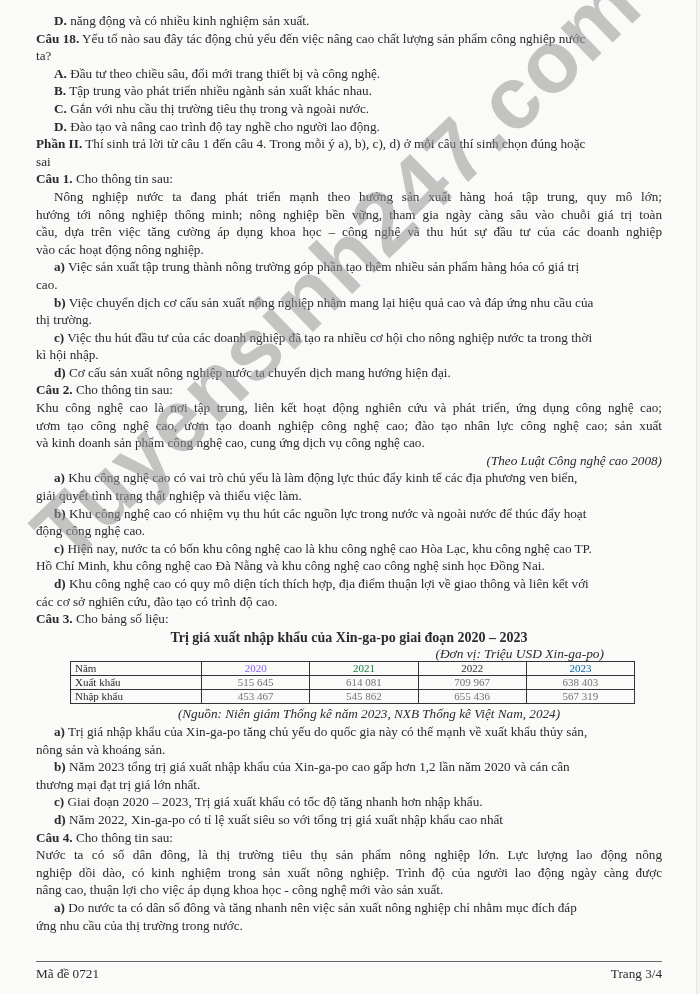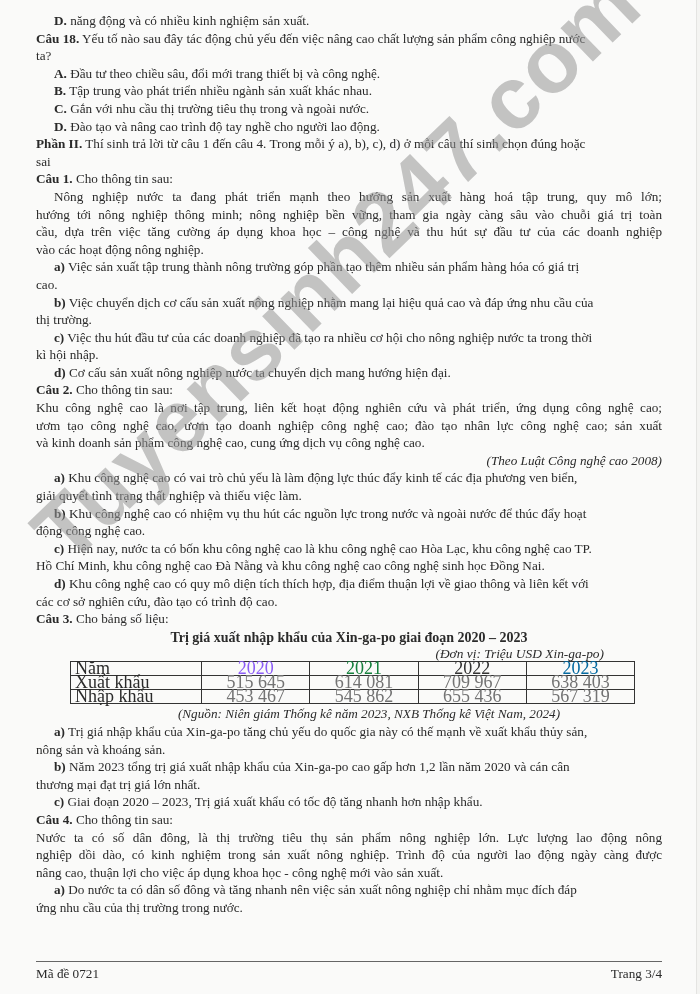--- a/index.html
+++ b/index.html
@@ -22,21 +22,21 @@
   .ind { padding-left:18px; }
   .para-ind { text-indent:18px; }
   .just { text-align:justify; text-align-last:justify; }
   .b { font-weight:bold; }
   .i { font-style:italic; }
   .right { text-align:right; }
   .tbl-title { text-align:center; font-weight:bold; font-size:14px; margin-top:1px; }
   .tbl-unit { text-align:right; font-style:italic; padding-right:58px; font-size:13.4px; line-height:15px; }
   table.data {
     margin-left:34px; width:565px; border-collapse:collapse;
-    font-size:18px; line-height:13px;
+    font-size:11px; line-height:13px;
   }
   table.data td {
     border:1px solid #333; padding:0 4px; height:13px;
   }
   table.data td.lbl { text-align:left; width:122px; }
   table.data td.num { text-align:center; color:#737373; }
   .source { text-align:center; font-style:italic; padding-left:40px; margin-top:1px; }
   .footer-rule {
     position:absolute; left:36px; top:961px; width:626px; height:1px;
     background:#666;
@@ -191,20 +191,24 @@
     <div class="line">nông sản và khoáng sản.</div>
     <div class="line ind">
       <span class="b">b)</span>
       <span>Năm 2023 tổng trị giá xuất nhập khẩu của Xin-ga-po cao gấp hơn 1,2 lần năm 2020 và cán cân</span>
     </div>
     <div class="line">thương mại đạt trị giá lớn nhất.</div>
     <div class="line ind">
       <span class="b">c)</span>
       <span>Giai đoạn 2020 – 2023, Trị giá xuất khẩu có tốc độ tăng nhanh hơn nhập khẩu.</span>
     </div>
+    <div class="line ind">
+      <span class="b">d)</span>
+      <span>Năm 2022, Xin-ga-po có tỉ lệ xuất siêu so với tổng trị giá xuất nhập khẩu cao nhất</span>
+    </div>
 
     <div class="line">
       <span class="b">Câu 4.</span>
       <span>Cho thông tin sau:</span>
     </div>
     <div class="line just">Nước ta có số dân đông, là thị trường tiêu thụ sản phẩm nông nghiệp lớn. Lực lượng lao động nông</div>
     <div class="line just">nghiệp dồi dào, có kinh nghiệm trong sản xuất nông nghiệp. Trình độ của người lao động ngày càng được</div>
     <div class="line">nâng cao, thuận lợi cho việc áp dụng khoa học - công nghệ mới vào sản xuất.</div>
     <div class="line ind">
       <span class="b">a)</span>

